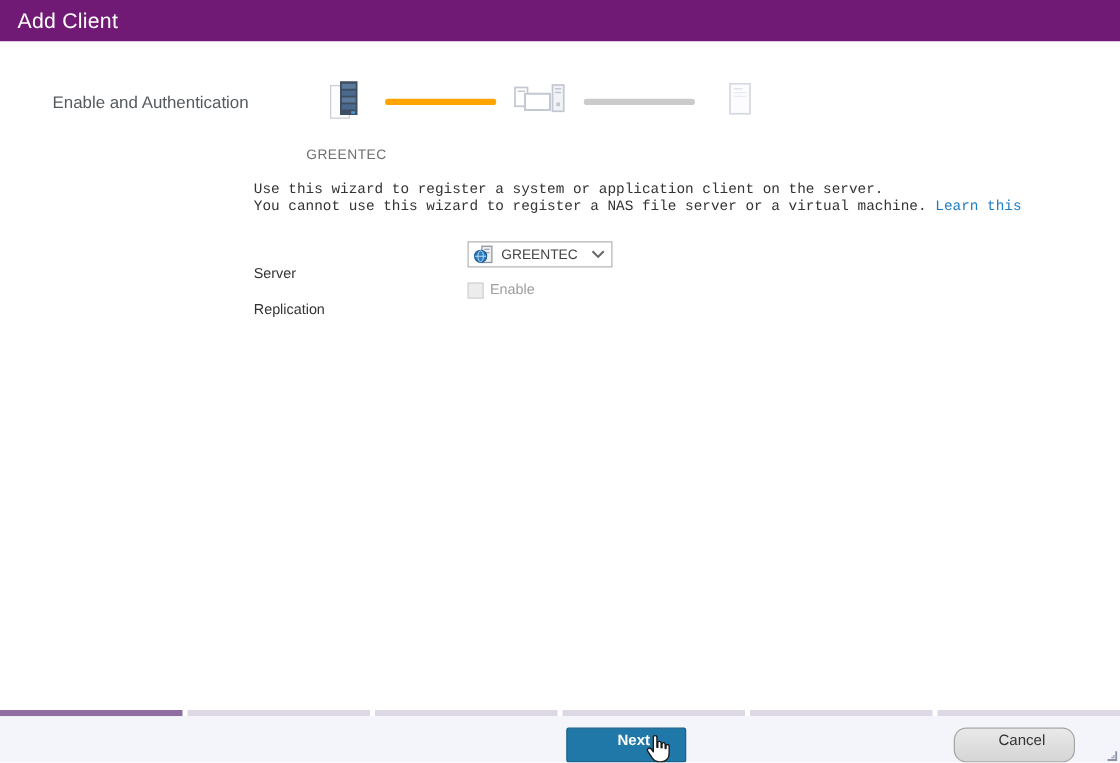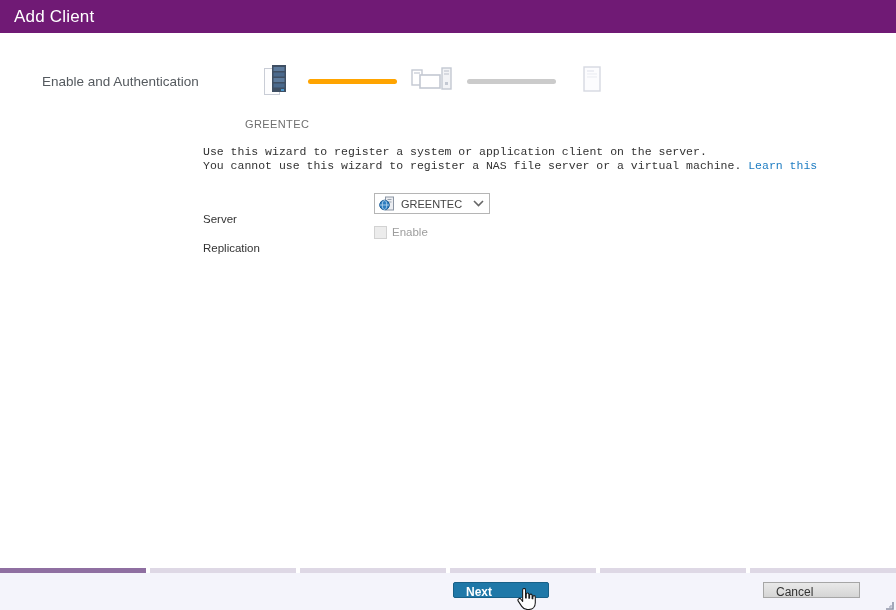--- a/index.html
+++ b/index.html
@@ -41,25 +41,25 @@
   .cb.disabled { background:#ececec; border-color:#d2d2d2; }
   .cblabel { font-size:11.5px; color:#333; }
   .cblabel.disabled { color:#9d9d9d; }
 
   
   .segments { position:absolute; left:0; top:568px; width:896px; height:5px; display:flex; gap:4px; }
   .segments .seg { height:5px; flex:1; }
 
   
   .footer { position:absolute; left:0; top:573px; width:896px; height:37px; background:#f4f4fb; }
-  .btn { position:absolute; top:9px; height:16px; font-size:12px; cursor:pointer;padding-left:12px; }
+  .btn { position:absolute; top:9px; height:28px; font-size:12px; text-align:center; cursor:pointer;padding-left:12px; }
   .btn-next { left:453px; width:96px; background:#1f78a8; border:1px solid #186087; border-radius:2px;
               color:#ffffff; font-weight:bold; line-height:18px; }
   .btn-cancel { left:763px; width:97px; background:linear-gradient(#e9e9e9,#d5d5d5); border:1px solid #a6a6a6;
-                border-radius:0; color:#333; line-height:18px; }
+                border-radius:10px; color:#333; line-height:18px; }
   .grip { position:absolute; right:2px; bottom:2px; width:12px; height:12px; cursor:nwse-resize; }
 
   .cursor { position:absolute; left:515px; top:588px; width:22px; height:24px; pointer-events:none; }
 </style>
 </head>
 <body>
 
 <div class="stage">
 
   <div class="titlebar" style="background: #701a75;">

